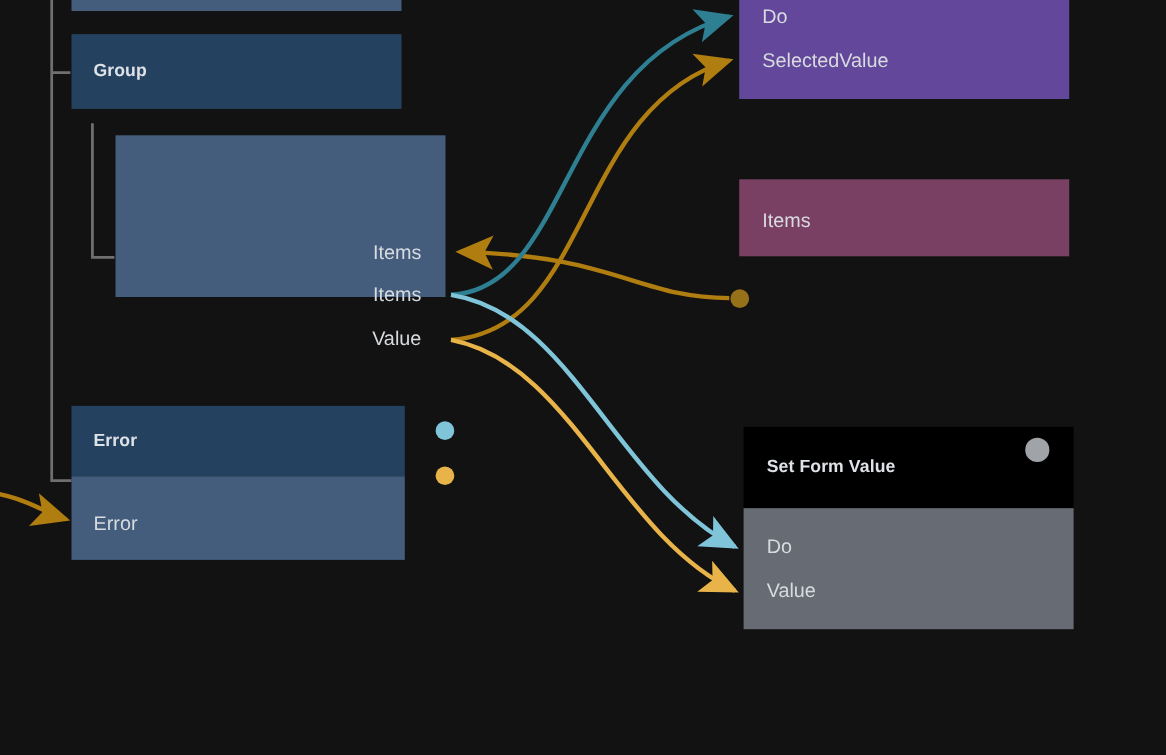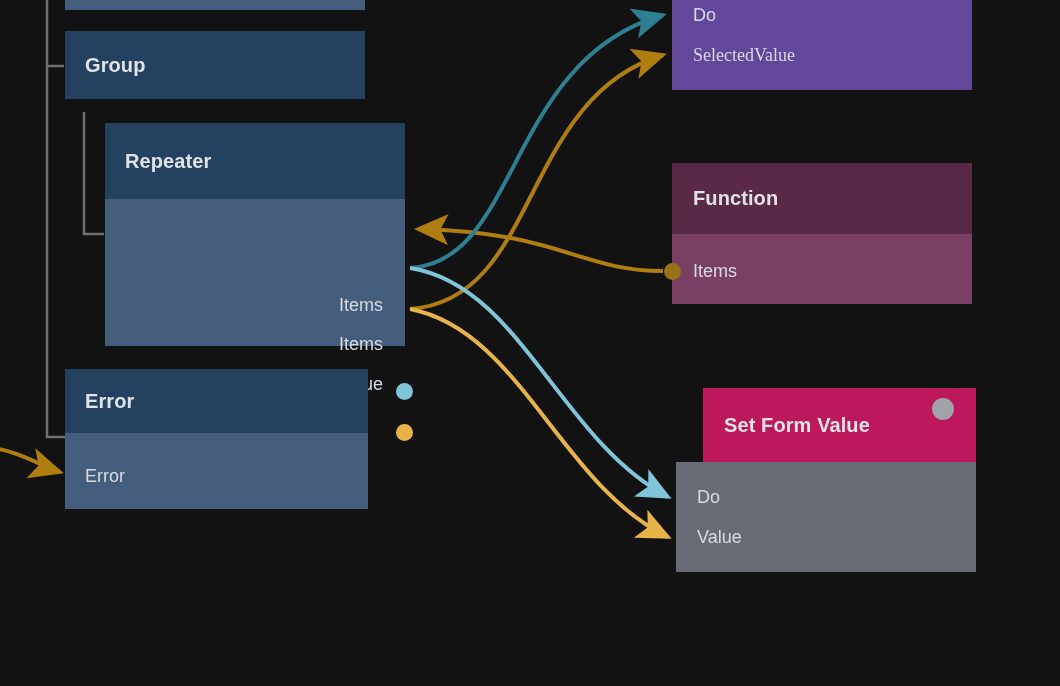--- a/index.html
+++ b/index.html
@@ -45,21 +45,21 @@
     z-index: 2;
     box-sizing: border-box;
   }
   .node-header {
     position: relative;
     display: flex;
     align-items: center;
     box-sizing: border-box;
   }
   .node-title {
-    font-size: 20px;
+    font-size: 16px;
     font-weight: bold;
     letter-spacing: 0.1px;
     color: #dfe3e8;
     white-space: nowrap;
   }
   .node-body {
     position: relative;
     box-sizing: border-box;
   }
   .port-row {
@@ -82,21 +82,21 @@
     left: 0;
     justify-content: flex-start;
   }
 
   
   .n-blue .node-header { background: #24425f; }
   .n-blue .node-body   { background: #445d7d; }
   .n-purple .node-body   { background: #63479a; }
   .n-magenta .node-header { background: #5a2945; }
   .n-magenta .node-body   { background: #7a4063; }
-  .n-gray .node-header { background: #be185d; margin-left: 27px; }
+  .n-gray .node-header { background: #000000; }
   .n-gray .node-body   { background: #676b74; }
 
   .status-dot {
     position: absolute;
     width: 22px;
     height: 22px;
     border-radius: 50%;
     background: #a0a3a8;
   }
 
@@ -159,23 +159,20 @@
     <div class="node-body" style="height:40px;"></div>
   </div>
 
   <div class="node n-blue" style="left:65px; top:31px; width:300px;">
     <div class="node-header" style="height:68px; padding-left:20px;">
       <span class="node-title">Group</span>
     </div>
   </div>
 
   <div class="node n-blue" style="left:105px; top:123px; width:300px;">
-    <div class="node-header" style="height:76px; padding-left:20px;">
-      <span class="node-title">Repeater</span>
-    </div>
     <div class="node-body" style="height:147px;">
       <div class="port-row out" style="top:95px; right:22px;">
         <span class="port-label">Items</span>
       </div>
       <div class="port-row out" style="top:134px; right:22px;">
         <span class="port-label">Items</span>
       </div>
       <div class="port-row out" style="top:174px; right:22px;">
         <span class="port-label">Value</span>
       </div>
@@ -193,30 +190,27 @@
         <span class="port-label">Error</span>
       </div>
     </div>
   </div>
 
   <div class="node n-purple" style="left:672px; top:-62px; width:300px;">
     <div class="node-body" style="height:152px;">
       <div class="port-row in" style="top:66px; left:21px;">
         <span class="port-label">Do</span>
       </div>
-      <div class="port-row in" style="top:106px; left:21px;font-family:Liberation Serif, serif;">
+      <div class="port-row in" style="top:106px; left:21px;">
         <span class="port-label">SelectedValue</span>
       </div>
     </div>
   </div>
 
   <div class="node n-magenta" style="left:672px; top:163px; width:300px;">
-    <div class="node-header" style="height:71px; padding-left:21px;">
-      <span class="node-title">Function</span>
-    </div>
     <div class="node-body" style="height:70px;">
       <div class="port-row in" style="top:26px; left:21px;">
         <span class="port-label">Items</span>
       </div>
     </div>
     <span class="port-dot" style="left:-8px; top:100px; background:#96711a;"></span>
   </div>
 
   <div class="node n-gray" style="left:676px; top:388px; width:300px;">
     <div class="node-header" style="height:74px; padding-left:21px;">

